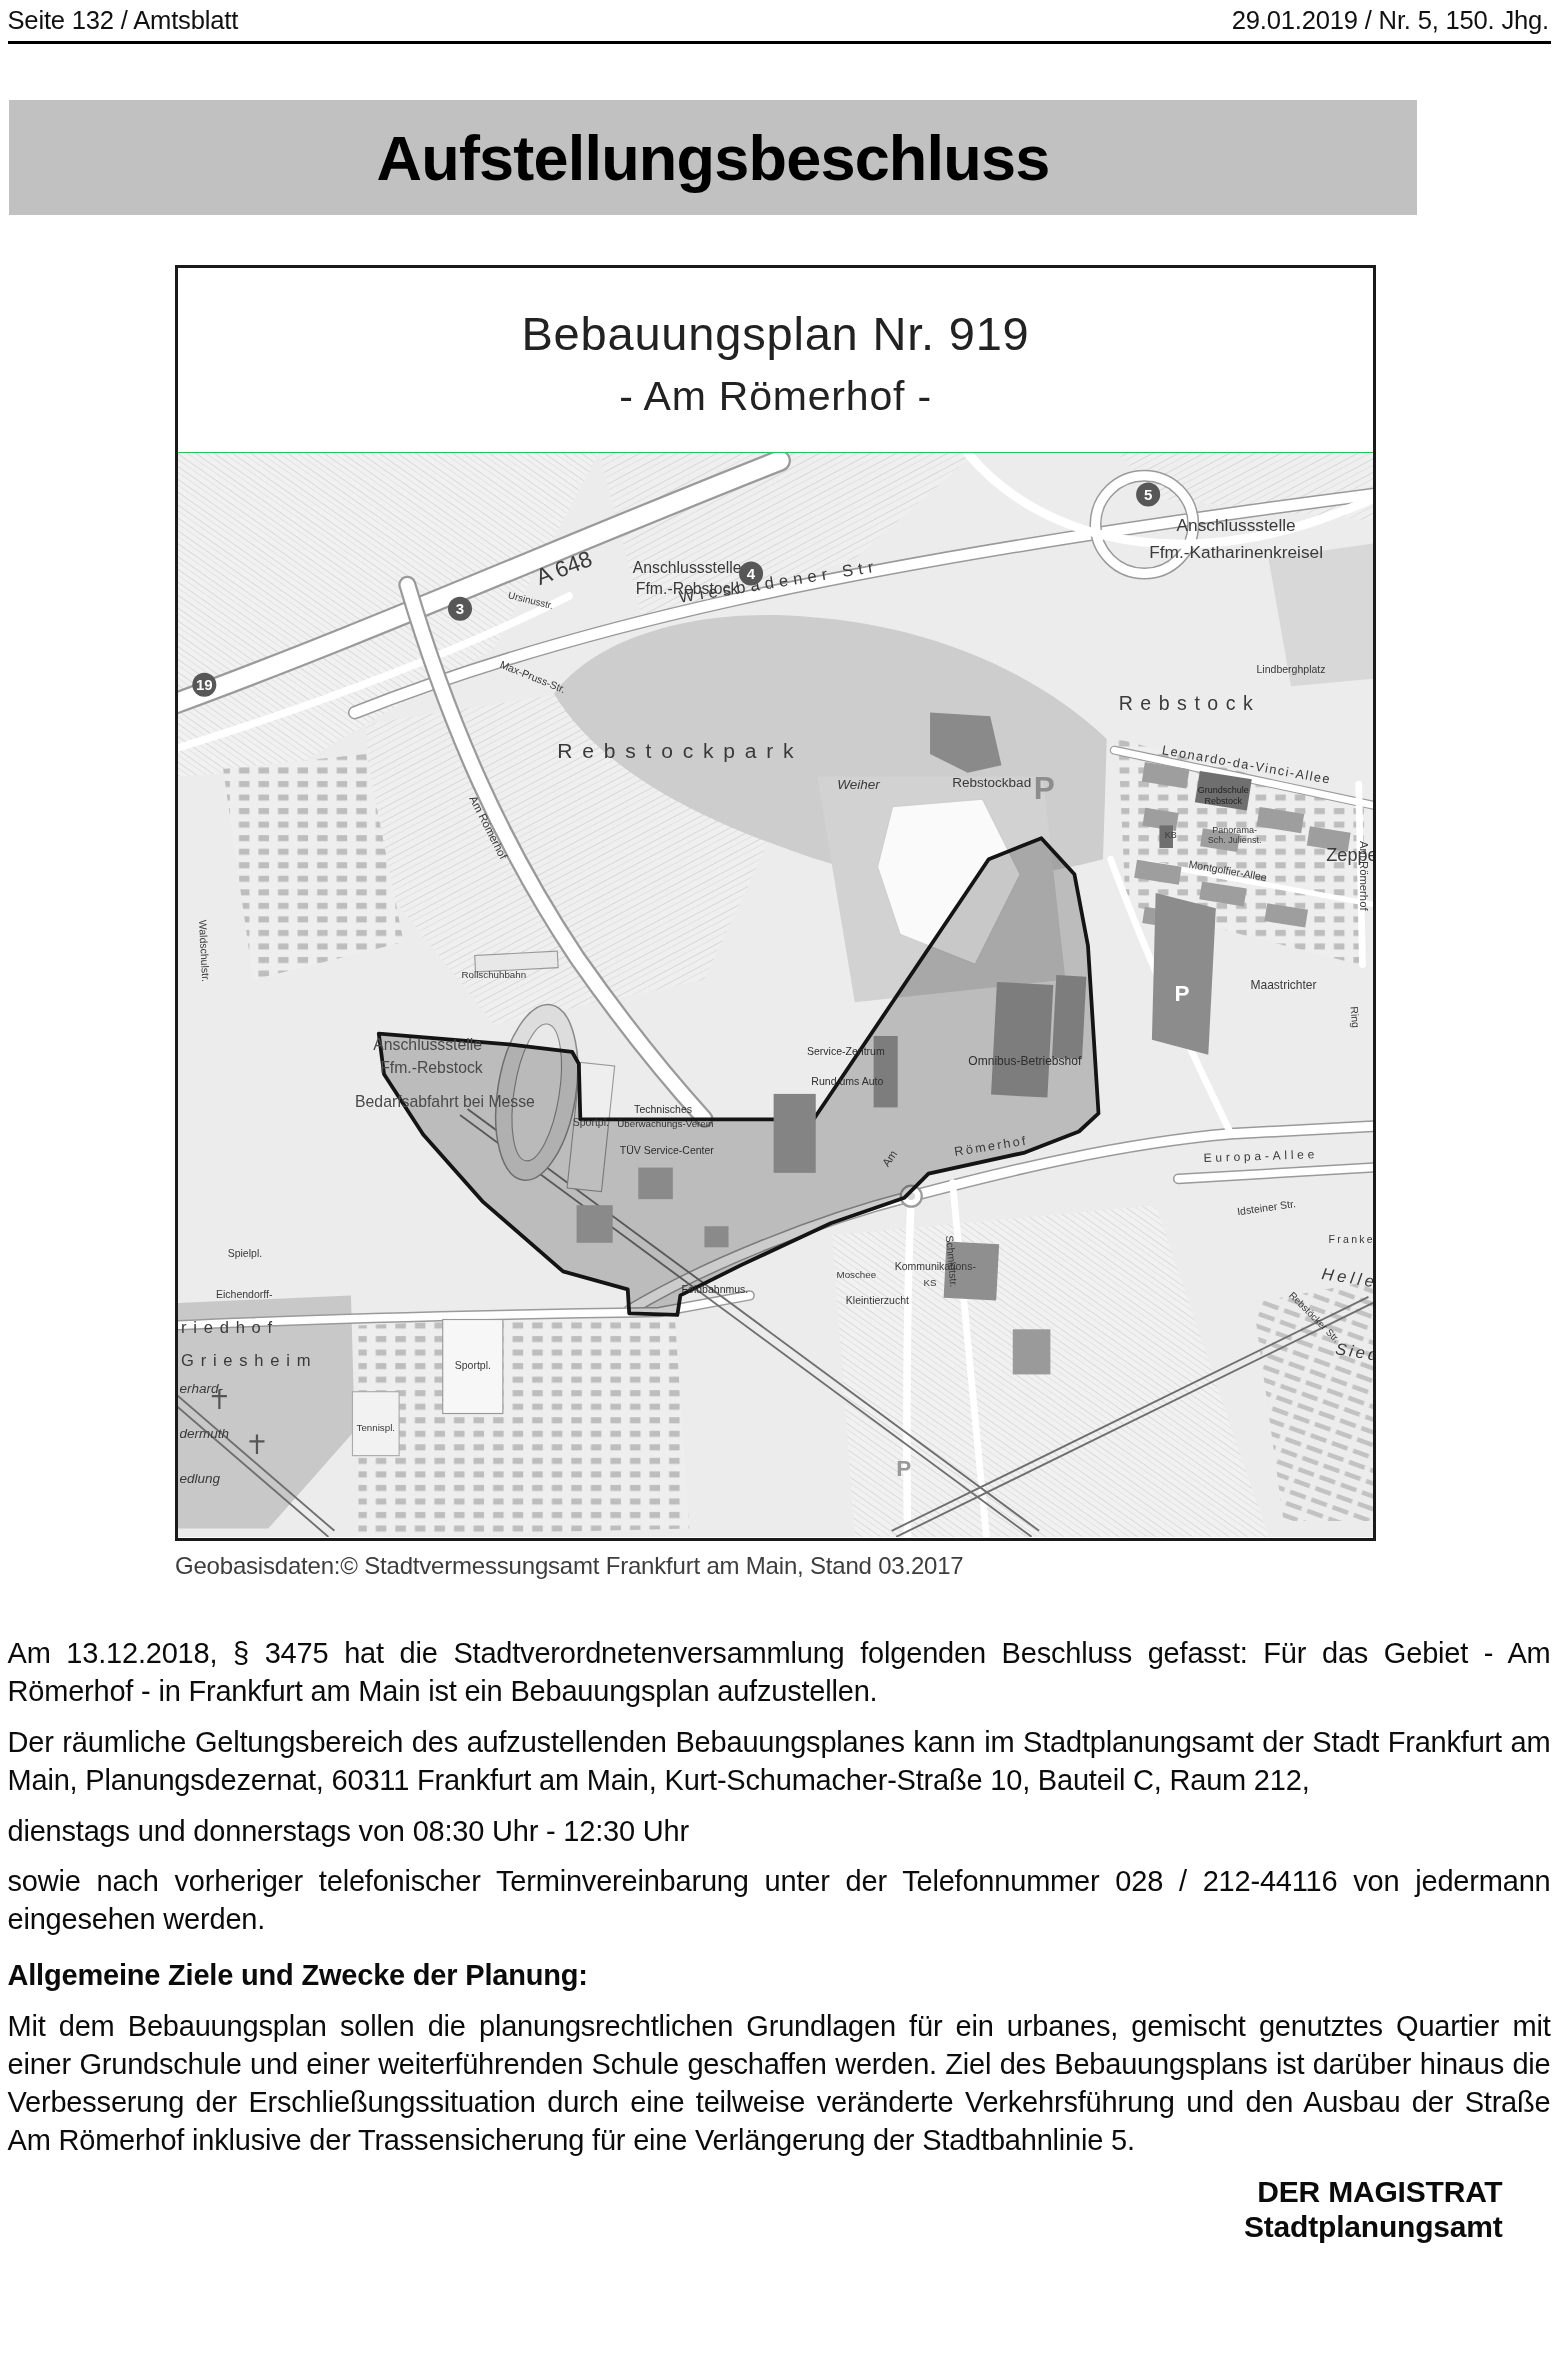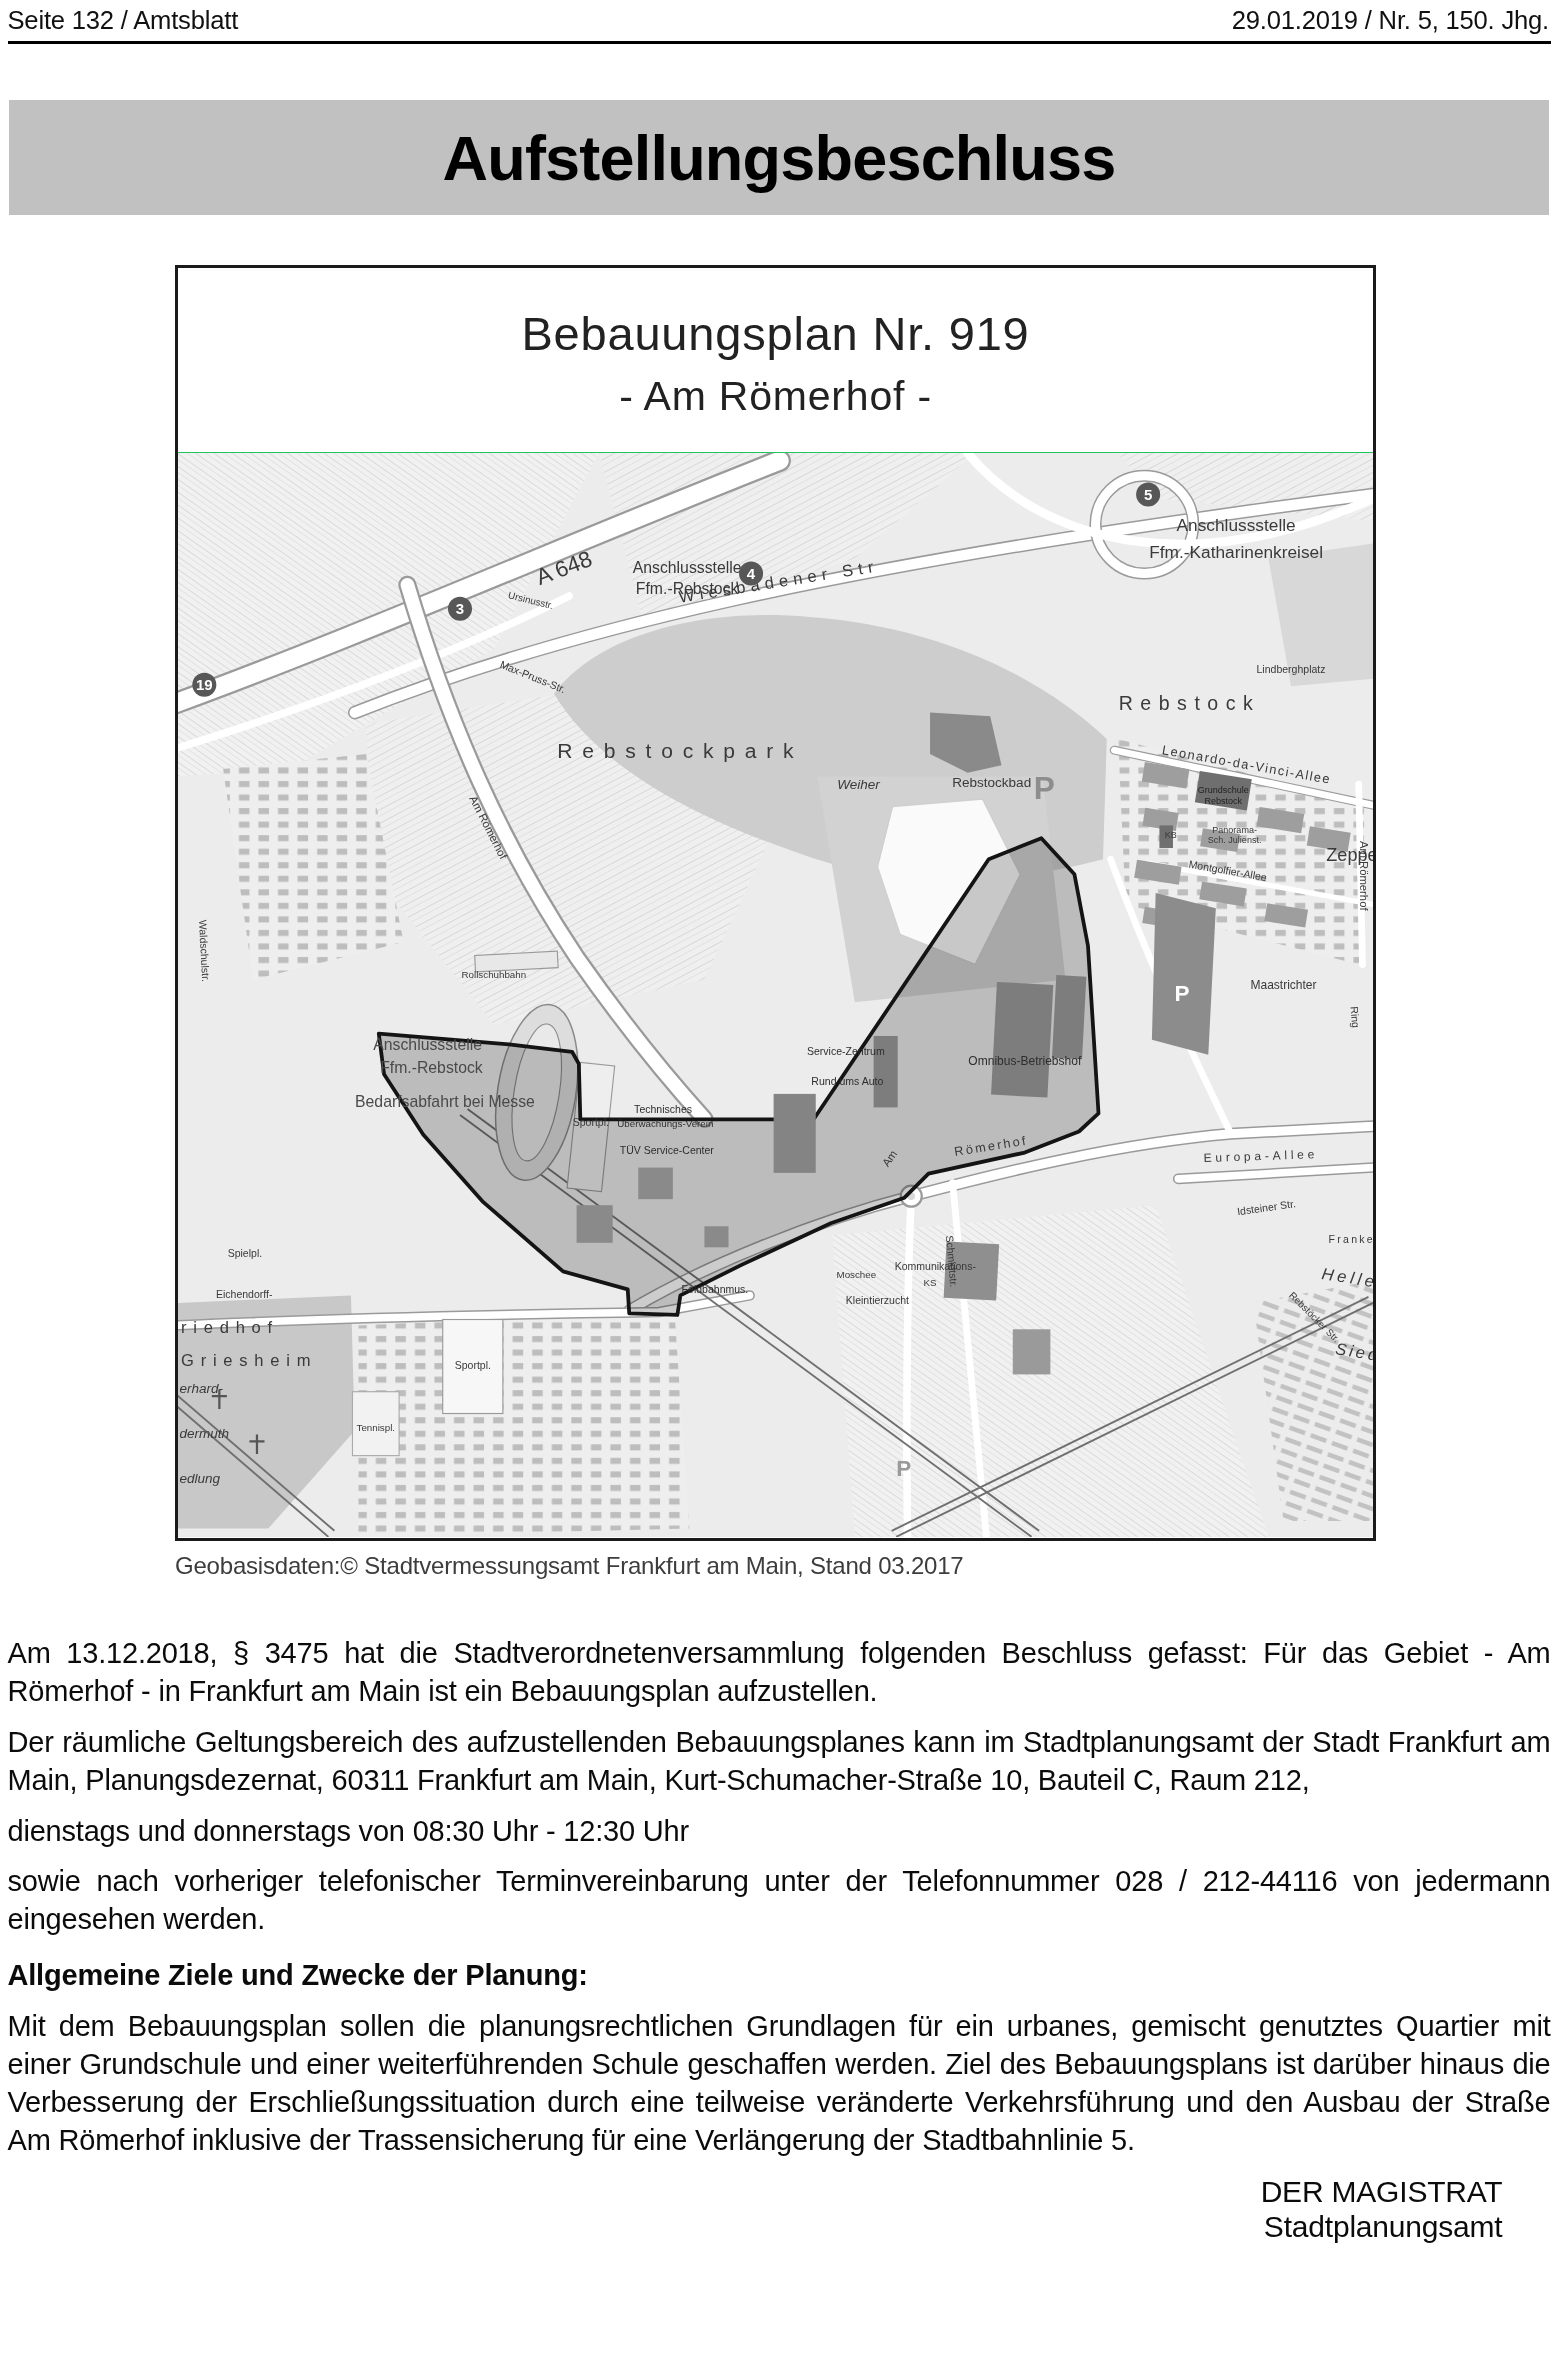--- a/index.html
+++ b/index.html
@@ -11,21 +11,21 @@
     color:#111;
     overflow:hidden;
     margin:0 auto;
   }
   
   .hdr-left{position:absolute;left:7.5px;top:6px;font-size:25.6px;letter-spacing:-0.2px;}
   .hdr-right{position:absolute;right:9px;top:6px;font-size:25.6px;letter-spacing:-0.2px;}
   .hdr-rule{position:absolute;left:7.5px;right:7.5px;top:41px;border-top:3px solid #000;}
   
   .banner{
-    position:absolute;left:9px;top:100px;width:1540px;height:115px;
+    position:absolute;left:9px;top:100px;width:1408px;height:115px;
     background:#c1c1c1;display:flex;align-items:center;justify-content:center;
   }
   .banner h1{
     margin:0;font-size:63px;font-weight:bold;letter-spacing:-0.8px;color:#000;
   }
   
   .figure{
     position:absolute;left:175px;top:265px;width:1201px;height:1276px;
     border:3px solid #1a1a1a;box-sizing:border-box;background:#fff;
   }
@@ -43,21 +43,21 @@
   }
   
   .bodytext{
     position:absolute;left:7.5px;top:1634px;width:1543px;
     font-size:29px;line-height:38px;letter-spacing:-0.2px;text-align:justify;color:#0b0b0b;
   }
   .bodytext p{margin:0 0 12.8px 0;}
   .bodytext .subhead{font-weight:bold;margin:18px 0 12.8px 0;}
   .signature{
     margin-top:15px;text-align:right;padding-right:48px;
-    font-weight:normal;font-size:30px;line-height:35px;
+    font-weight:bold;font-size:30px;line-height:35px;
   }
 </style>
 </head>
 <body>
 
 <div class="page">
 
   <div class="hdr-left">Seite 132 / Amtsblatt</div>
   <div class="hdr-right">29.01.2019 / Nr. 5, 150. Jhg.</div>
   <div class="hdr-rule"></div>

